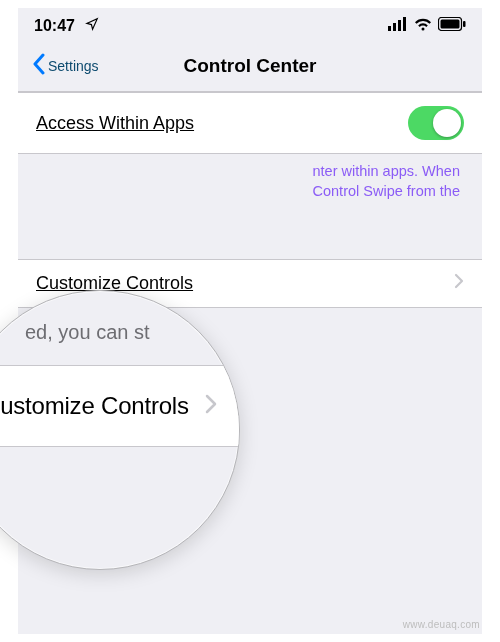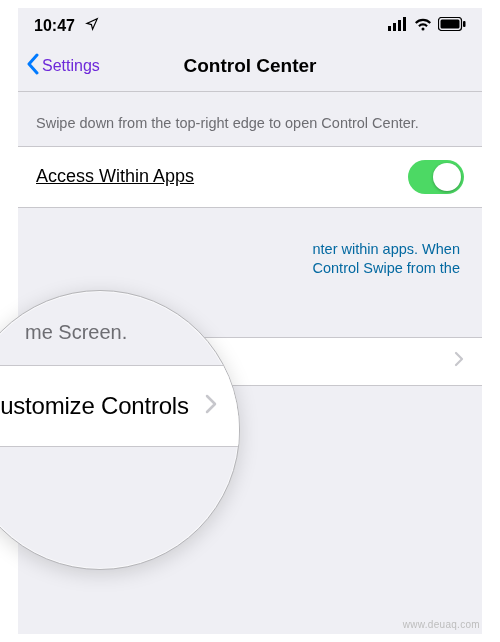--- a/index.html
+++ b/index.html
@@ -35,23 +35,23 @@
       position: relative;
       height: 52px;
       background: #efeff4;
       display: flex;
       align-items: center;
       border-bottom: 1px solid #c8c7cc;
     }
     .navbar-back {
       display: flex;
       align-items: center;
-      color: #6d28d9;
-      font-size: 16px;
-      padding-left: 8px;
+      color: #0c4a6e;
+      font-size: 14px;
+      padding-left: 14px;
       font-weight: 400;
     }
     .navbar-back svg { margin-right: 2px; }
     .navbar-title {
       position: absolute;
       left: 0; right: 0;
       text-align: center;
       font-size: 19px;
       font-weight: 600;
       color: #000;
@@ -75,23 +75,22 @@
       font-size: 18px;
       color: #000;
       text-decoration: underline;
     }
     .cell-chevron {
       color: #c7c7cc;
     }
     .footer-desc {
       padding: 8px 18px 24px;
       font-size: 14.5px;
-      color: #0369a1;
+      color: #8b5cf6;
       line-height: 1.35;
-      margin-top: 24px;
     }
     
     .toggle {
       width: 56px; height: 34px;
       background: #4cd964;
       border-radius: 34px;
       position: relative;
     }
     .toggle::after {
       content: '';
@@ -188,21 +187,20 @@
       <span>
         <svg width="14" height="22" viewBox="0 0 14 22">
           <polyline points="11,2 3,11 11,20" fill="none" stroke="#007aff" stroke-width="3" stroke-linecap="round" stroke-linejoin="round"></polyline>
         </svg>
       </span>
       <span>Settings</span>
     </div>
     <div class="navbar-title">Control Center</div>
   </div>
 
-  <div class="section-desc">Swipe down from the top-right edge to open Control Center.</div>
 
   <div class="cell">
     <span>Access Within Apps</span>
     <div class="toggle"></div>
   </div>
 
   <div class="footer-desc" style="text-align:right; padding-right:22px;">
     <div>nter within apps. When</div>
     <div>Control Swipe from the</div>
   </div>
@@ -214,21 +212,21 @@
     <span class="cell-chevron">
       <svg width="10" height="16" viewBox="0 0 10 16">
         <polyline points="2,2 8,8 2,14" fill="none" stroke="#c7c7cc" stroke-width="2.2" stroke-linecap="round" stroke-linejoin="round"></polyline>
       </svg>
     </span>
   </div>
 </div>
 
 <div class="magnifier">
   <div class="mag-top">
-    <div>me Screen.</div>
+    <div>ed, you can st</div>
   </div>
   <div style="height:12px"></div>
   <div class="mag-cell">
     <span>Customize Controls</span>
     <span>
       <svg width="12" height="20" viewBox="0 0 12 20">
         <polyline points="2,2 10,10 2,18" fill="none" stroke="#c7c7cc" stroke-width="2.5" stroke-linecap="round" stroke-linejoin="round"></polyline>
       </svg>
     </span>
   </div>

